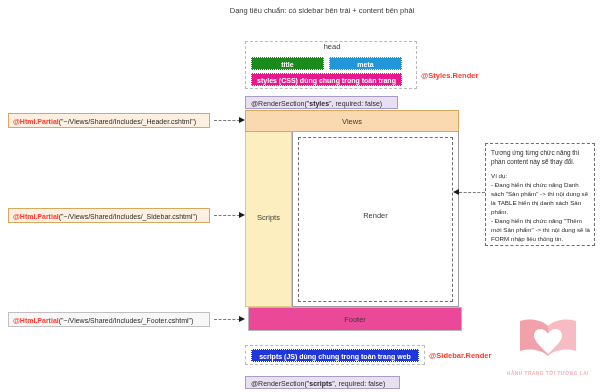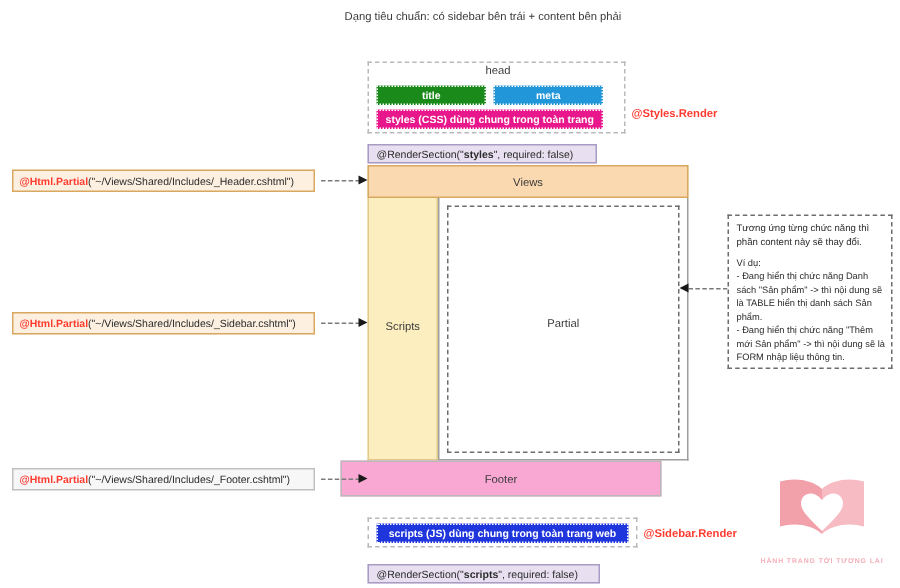--- a/index.html
+++ b/index.html
@@ -184,25 +184,25 @@
     color: #3a3a3a;
   }
   #content-renderbody {
     display: block;
     color: #ff3b30;
     margin-top: 1px;
     font-size: 7.5px;
   }
   #footer-box {
     position: absolute;
-    left: 227px;
+    left: 248px;
     top: 307px;
     width: 214px;
     height: 24px;
-    background: #f9a8d4;
+    background: #ec4899;
     border: 1px solid #b9b9b9;
     box-sizing: border-box;
     text-align: center;
     line-height: 24px;
     font-size: 7.5px;
     color: #3a3a3a;
   }
 
   
   .partial-note {
@@ -390,21 +390,21 @@
 
 <div id="header-box">Views</div>
 
 <div id="sidebar-box">
   <span id="sidebar-label">Scripts</span>
 </div>
 
 <div id="content-outer"></div>
 <div id="content-box">
   <div id="content-text">
-    <span>Partial</span>
+    <span>Render</span>
   </div>
 </div>
 
 <div id="footer-box">Footer</div>
 
 <div class="partial-note partial-orange" id="partial-header">
   <span class="razor">@Html.Partial</span><span>("~/Views/Shared/Includes/_Header.cshtml")</span>
 </div>
 <div class="partial-note partial-orange" id="partial-sidebar">
   <span class="razor">@Html.Partial</span><span>("~/Views/Shared/Includes/_Sidebar.cshtml")</span>

